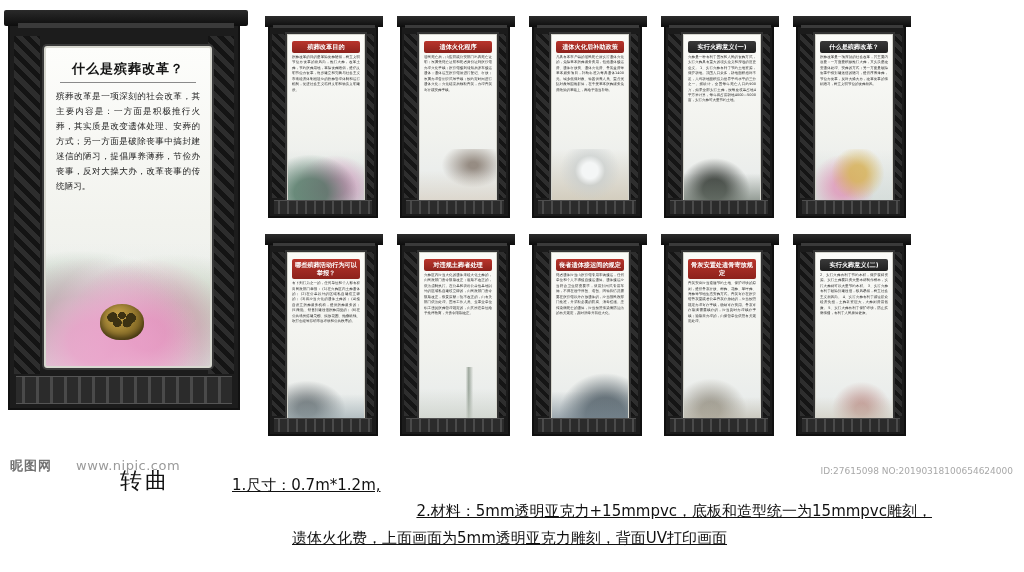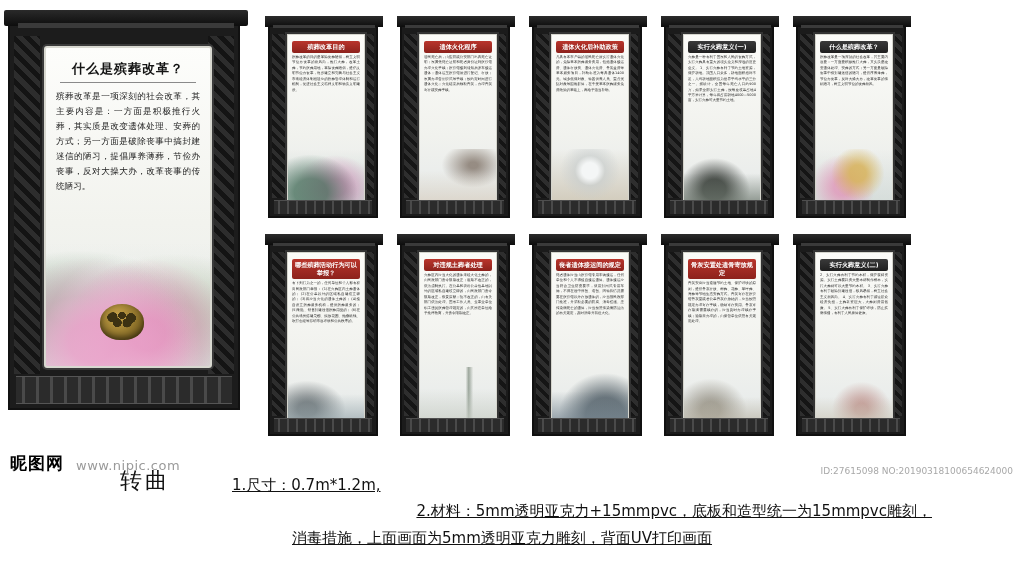--- a/index.html
+++ b/index.html
@@ -163,21 +163,21 @@
   .spec{
     position:absolute;left:232px;top:472px;width:700px;
     font-size:15px;line-height:1.75;color:#111;text-decoration:underline;
   }
   .spec .line2{padding-left:0;text-align:right;}
   .spec .line3{padding-left:60px;}
 
   
   .wm-logo{
     position:absolute;left:10px;bottom:8px;
-    font-size:17px;font-weight:bold;color:#000000;letter-spacing:1px;
+    font-size:13px;font-weight:bold;color:#737373;letter-spacing:1px;
   }
   .wm-url{
     position:absolute;left:76px;bottom:10px;
     font-size:13px;color:#9a9a9a;letter-spacing:.5px;
   }
   .wm-id{
     position:absolute;right:8px;bottom:6px;
     font-size:9px;color:#a8a8a8;
     background:rgba(255,255,255,.6);padding:1px 3px;
   }
@@ -329,20 +329,20 @@
 5、实行火葬有利于保护环境，防止疾病传播，有利于人民身体健康。</div>
       <div class="sart art-crane"></div>
     </div>
     <div class="sfoot"></div>
   </div>
 
   <div class="caption-title">转曲</div>
   <div class="spec">
     <div class="line1">1.尺寸：0.7m*1.2m,</div>
     <div class="line2">2.材料：5mm透明亚克力+15mmpvc，底板和造型统一为15mmpvc雕刻，</div>
-    <div class="line3">消毒措施，上面画面为5mm透明亚克力雕刻，背面UV打印画面</div>
+    <div class="line3">遗体火化费，上面画面为5mm透明亚克力雕刻，背面UV打印画面</div>
   </div>
 
   <div class="wm-logo">昵图网</div>
   <div class="wm-url">www.nipic.com</div>
   <div class="wm-id">ID:27615098 NO:20190318100654624000</div>
 
 </div>
 
 </body></html>

